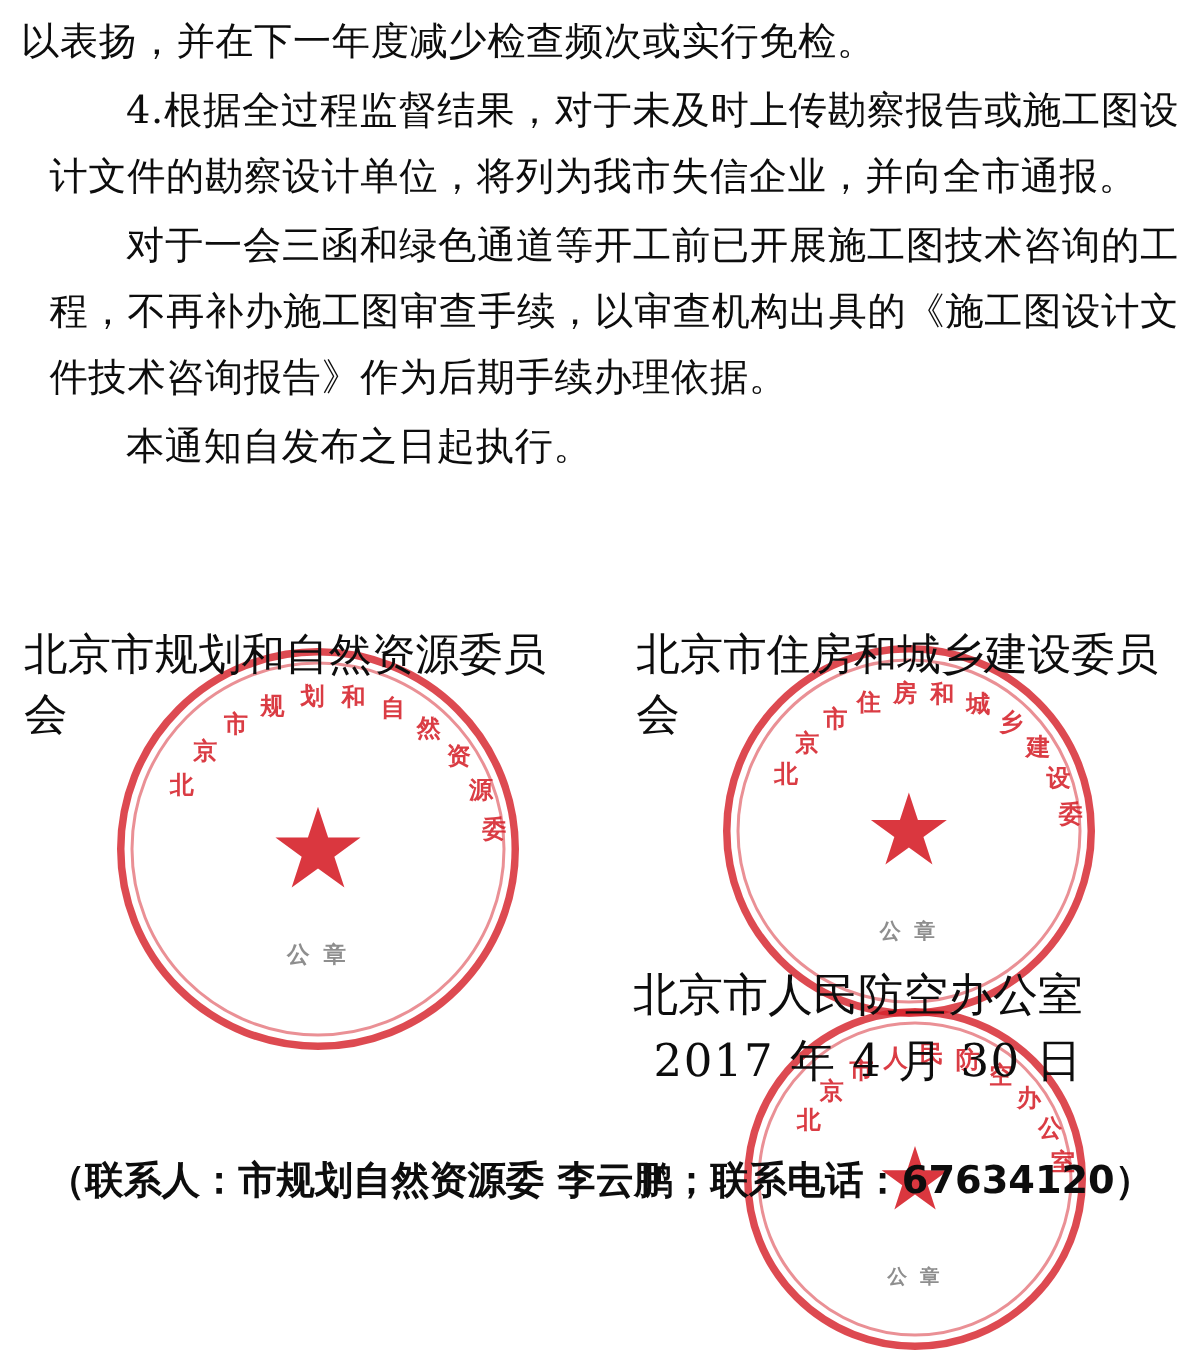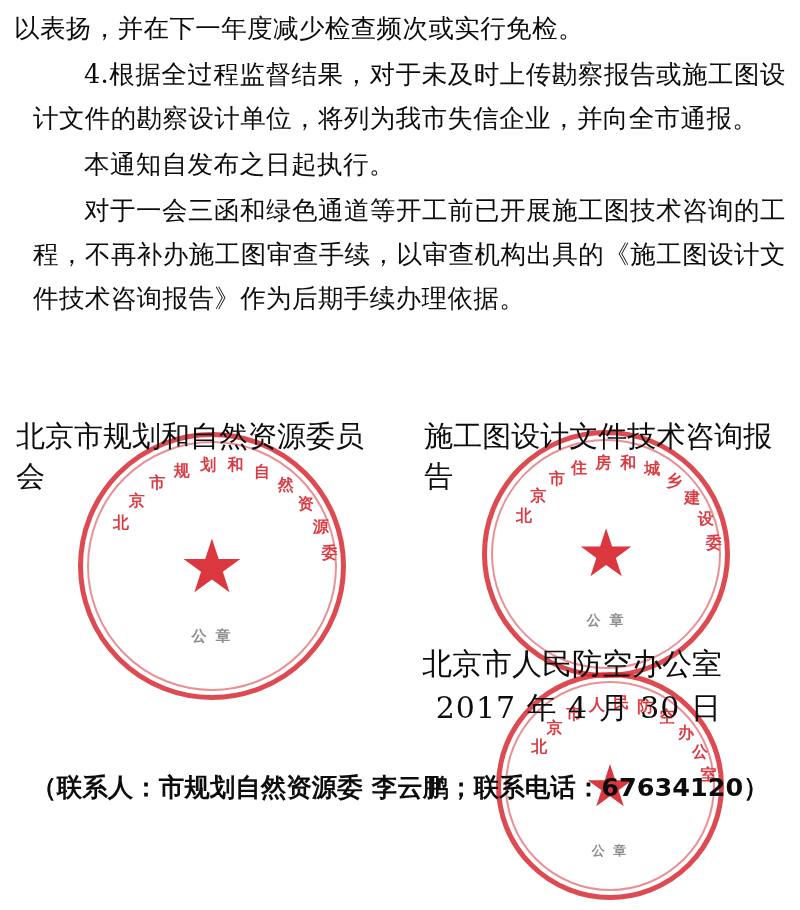--- a/index.html
+++ b/index.html
@@ -255,28 +255,28 @@
     <div class="seal-sub">公 章</div>
   </div>
 
   <div class="doc-body">
 
     <p class="para">以表扬，并在下一年度减少检查频次或实行免检。</p>
 
     <p class="para indent">4.根据全过程监督结果，对于未及时上传勘察报告或施工图设计文件的勘察设计单位，将列为我市失信企业，并向全市通报。</p>
 
 
+    <p class="para indent">对于一会三函和绿色通道等开工前已开展施工图技术咨询的工程，不再补办施工图审查手续，以审查机构出具的《施工图设计文件技术咨询报告》作为后期手续办理依据。</p>
+
     <p class="para indent">本通知自发布之日起执行。</p>
-
-    <p class="para indent">对于一会三函和绿色通道等开工前已开展施工图技术咨询的工程，不再补办施工图审查手续，以审查机构出具的《施工图设计文件技术咨询报告》作为后期手续办理依据。</p>
 
 
     <div class="sign-row">
       <div class="sign-left">北京市规划和自然资源委员会</div>
-      <div class="sign-right">施工图设计文件技术咨询报告</div>
+      <div class="sign-right">北京市住房和城乡建设委员会</div>
     </div>
 
     <div class="sign-block-2">
       <div>北京市人民防空办公室</div>
       <div class="sign-date">2017 年 4 月 30 日</div>
     </div>
 
     <div class="contact-line">（联系人：市规划自然资源委 李云鹏；联系电话：67634120）</div>
 
   </div>

